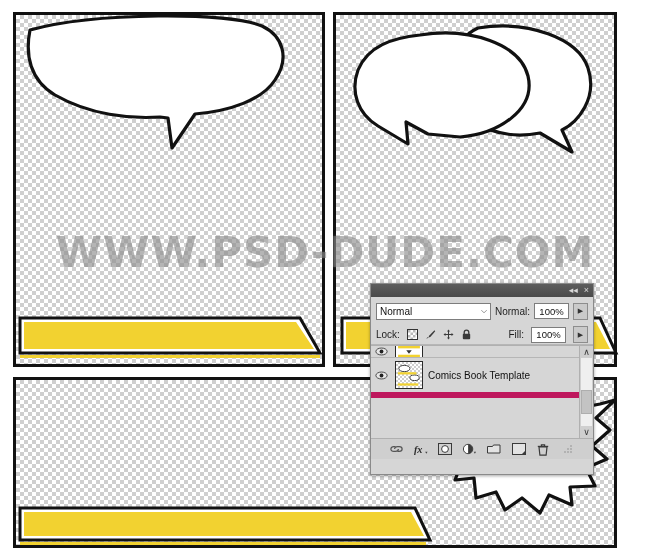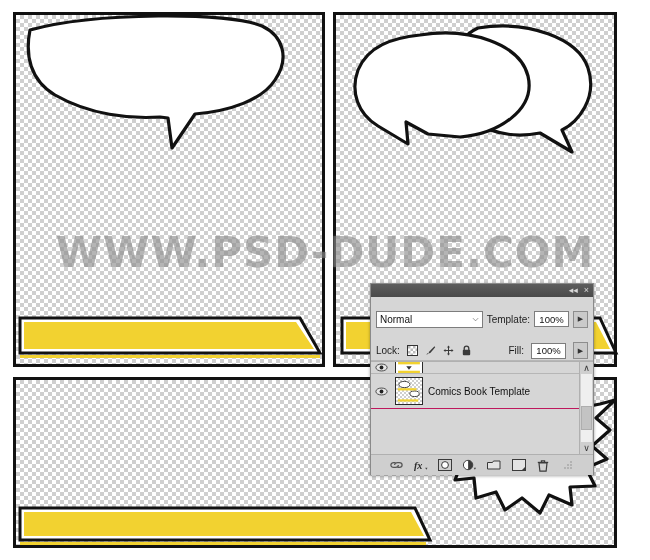--- a/index.html
+++ b/index.html
@@ -61,21 +61,21 @@
   }
   .pstab.active{background:#d6d6d6;color:#232323;}
   .pstabs .spacer{flex:1;background:#a9a9a9;display:flex;align-items:center;
                   justify-content:flex-end;padding-right:5px;}
   .menu-ico{display:inline-block;width:11px;height:9px;position:relative;}
   .menu-ico i{position:absolute;left:0;right:0;height:1.5px;background:#3f3f3f;}
   .menu-ico i:nth-child(1){top:0;left:3px;}
   .menu-ico i:nth-child(2){top:3.5px;}
   .menu-ico i:nth-child(3){top:7px;}
 
-  .psrow{display:flex;align-items:center;height:20px;padding:12px 5px;gap:4px;}
+  .psrow{display:flex;align-items:center;height:20px;padding:4px 5px;gap:4px;}
 
   .ps-select{
     flex:1;height:15px;background:#fff;border:1px solid #7d7d7d;
     display:flex;align-items:center;padding:0 3px;font-size:10px;color:#111;
     position:relative;
   }
   .ps-select .chev{margin-left:auto;font-size:8px;color:#444;}
 
   .lbl{font-size:10px;color:#1d1d1d;white-space:nowrap;}
   .numbox{
@@ -89,21 +89,21 @@
 
   .lockrow{display:flex;align-items:center;height:19px;padding:0 5px;gap:7px;
            border-bottom:1px solid #b6b6b6;}
   .lock-ico{width:11px;height:11px;display:inline-block;}
 
   
   .layerlist{position:relative;height:92px;background:#d6d6d6;overflow:hidden;
              border-top:1px solid #b0b0b0;}
   .layer{
     display:flex;align-items:center;height:34px;gap:5px;padding-left:2px;
-    border-bottom:1px solid #be185d;background:#d6d6d6;
+    border-bottom:6px solid #be185d;background:#d6d6d6;
   }
   .layer.clipped{height:11px;overflow:hidden;border-bottom:1px solid #b6b6b6;}
   .layer.selected{background:#1473c8;}
   .layer.selected .lname{color:#fff;font-weight:bold;}
   .eye{width:17px;display:flex;align-items:center;justify-content:center;}
   .thumb{
     width:28px;height:28px;border:1.5px solid #2a2a2a;box-sizing:border-box;
     flex:0 0 auto;
   }
   .lname{font-size:10px;color:#111;white-space:nowrap;overflow:hidden;}
@@ -204,21 +204,21 @@
       <span>◂◂</span>
       <span>×</span>
     </div>
 
 
     <div class="psrow">
       <div class="ps-select">
         <span>Normal</span>
         <span class="chev">⌵</span>
       </div>
-      <span class="lbl">Template:</span>
+      <span class="lbl">Normal:</span>
       <div class="numbox">100%</div>
       <div class="stepper">▶</div>
     </div>
 
     <div class="lockrow">
       <span class="lbl">Lock:</span>
 
       <span class="lock-ico">
         <svg viewBox="0 0 11 11" width="11" height="11">
           <rect x="0.5" y="0.5" width="10" height="10" fill="#fff" stroke="#333"></rect>

